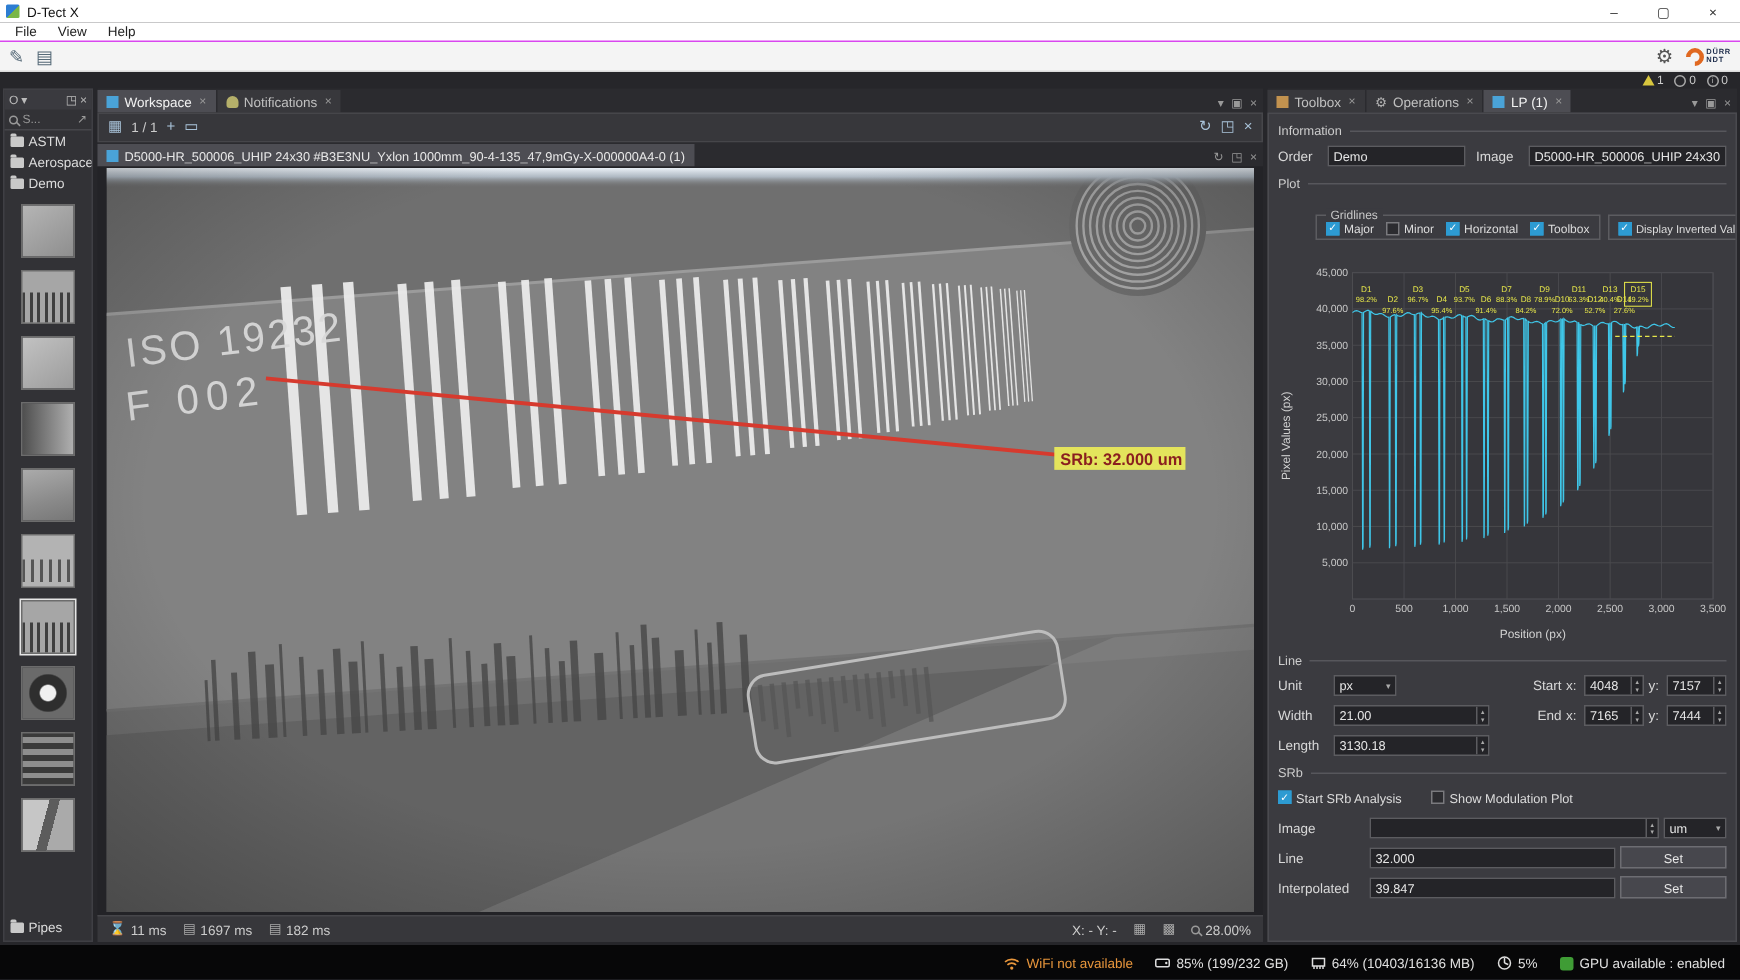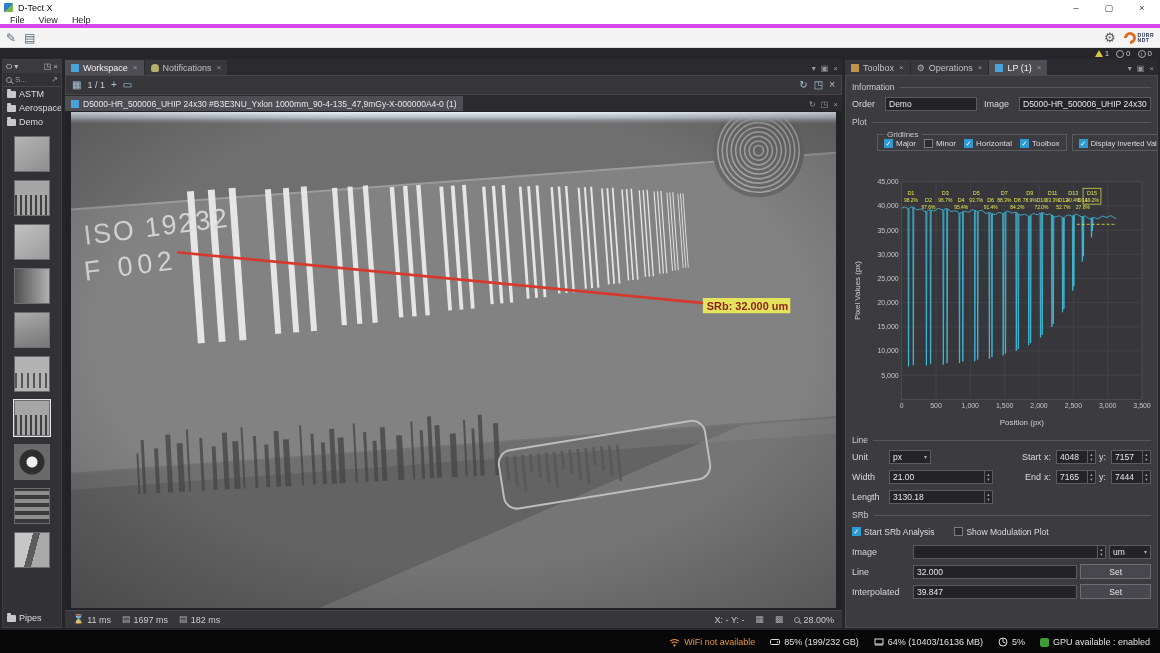--- a/index.html
+++ b/index.html
@@ -4,21 +4,21 @@
 <style>
   *{margin:0;padding:0;box-sizing:border-box;}
   html,body{width:1160px;height:653px;overflow:hidden;background:#26262a;
     font-family:"Liberation Sans",sans-serif;position:relative;}
   .flex1{flex:1;}
   
   .titlebar{height:15px;background:#ffffff;display:flex;align-items:center;padding:0 4px;gap:5px;
     font-size:9px;color:#111;}
   .app-icon{width:9px;height:9px;border-radius:1px;background:linear-gradient(135deg,#2d7dd2 50%,#7ab648 50%);flex:none;}
   .win-btn{width:28px;height:15px;display:flex;align-items:center;justify-content:center;font-size:9px;color:#333;}
-  .menubar{height:13px;background:#ffffff;display:flex;align-items:center;font-size:9px;color:#222;padding-left:3px;border-bottom:4px solid #d946ef;}
+  .menubar{height:13px;background:#ffffff;display:flex;align-items:center;font-size:9px;color:#222;padding-left:3px;border-bottom:1px solid #d946ef;}
   .menu-item{padding:0 7px;}
   .toolbar{height:20px;background:#f4f4f4;border-bottom:1px solid #dcdcdc;display:flex;align-items:center;padding:0 6px;gap:8px;}
   .tb-icon{font-size:12px;color:#566a78;line-height:1;}
   .tb-icon.gear{color:#555;font-size:13px;}
   .brand{display:flex;align-items:center;gap:2px;}
   .brand-swoosh{width:12px;height:12px;border:3px solid #e06820;border-left-color:transparent;border-radius:50%;transform:rotate(-45deg);}
   .brand-text{display:flex;flex-direction:column;font-size:5px;line-height:5px;color:#1c2b4a;font-weight:bold;letter-spacing:.5px;}
   
   .main{position:absolute;left:0;right:0;top:48px;bottom:23px;background:#26262a;display:flex;gap:3px;padding:11px 2px 2px 2px;}
   .badge-row{position:absolute;top:1px;right:8px;display:flex;gap:7px;align-items:center;font-size:8px;color:#ccc;}
@@ -90,21 +90,21 @@
   .w-um{width:42px;}
   .order-field{width:92px;}
   .image-field{flex:1;}
   .dd-arrow{font-size:6px;color:#aaa;margin-left:2px;}
   .spin{width:8px;margin-right:-3px;margin-left:2px;border-left:1px solid #5c5c60;display:flex;flex-direction:column;align-items:center;justify-content:center;height:100%;}
   .spin i{font-style:normal;font-size:4.5px;line-height:5px;color:#aaa;}
   .btn{background:#47474d;border:1px solid #6d6d72;height:15px;padding:0 28px;font-size:8.5px;color:#e8e8e8;font-family:"Liberation Sans",sans-serif;}
   .cb{display:flex;align-items:center;gap:3px;font-size:8px;color:#dcdcdc;white-space:nowrap;}
   .cb .box{width:9px;height:9px;border:1px solid #7a7a7e;background:#2c2c30;display:inline-flex;align-items:center;justify-content:center;font-size:7px;color:transparent;flex:none;}
   .cb.checked .box{background:#2d9bd2;border-color:#2d9bd2;color:#fff;}
-  .gboxes{display:flex;gap:5px;height:34px;align-items:flex-start;margin-top:4px;padding-left:25px;}
+  .gboxes{display:flex;gap:5px;height:34px;align-items:center;margin-top:4px;padding-left:25px;}
   .gbox{border:1px solid #5c5c60;position:relative;display:flex;align-items:center;gap:8px;padding:4px 6px 2px 6px;}
   .gbox-title{position:absolute;top:-5px;left:6px;background:#3b3b40;padding:0 3px;font-size:8px;color:#c8c8c8;}
   .grid-gbox{flex:1;}
   .inv-gbox{width:88px;}
   .inv-gbox .cb{font-size:7.5px;}
   #lp-chart-svg{width:100%;height:259px;flex:none;}
   
   .statusbar{position:absolute;left:0;right:0;bottom:0;height:23px;background:#070708;display:flex;align-items:center;justify-content:flex-end;gap:15px;padding:0 10px;font-size:9px;color:#e0e0e0;}
   .sb-item{display:flex;align-items:flex-end;gap:4px;}
   .sb-item.wifi{color:#e8963c;}

